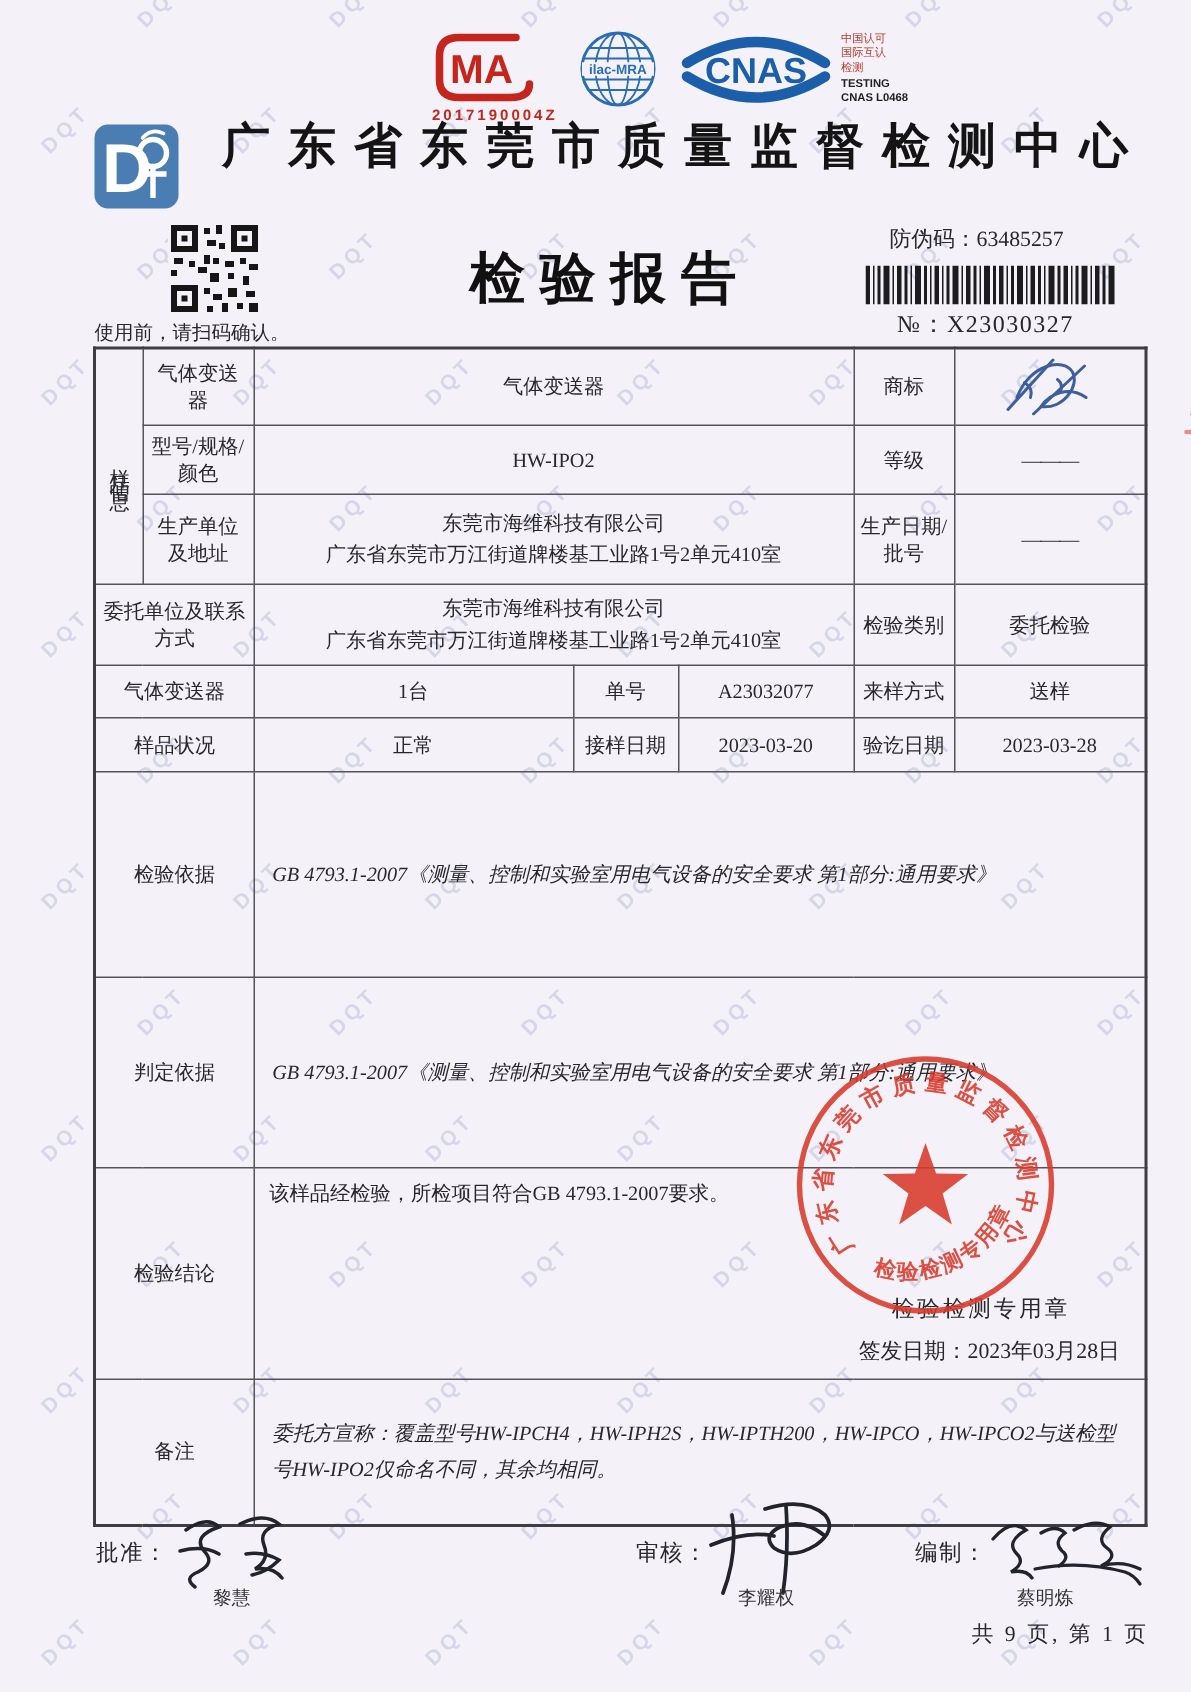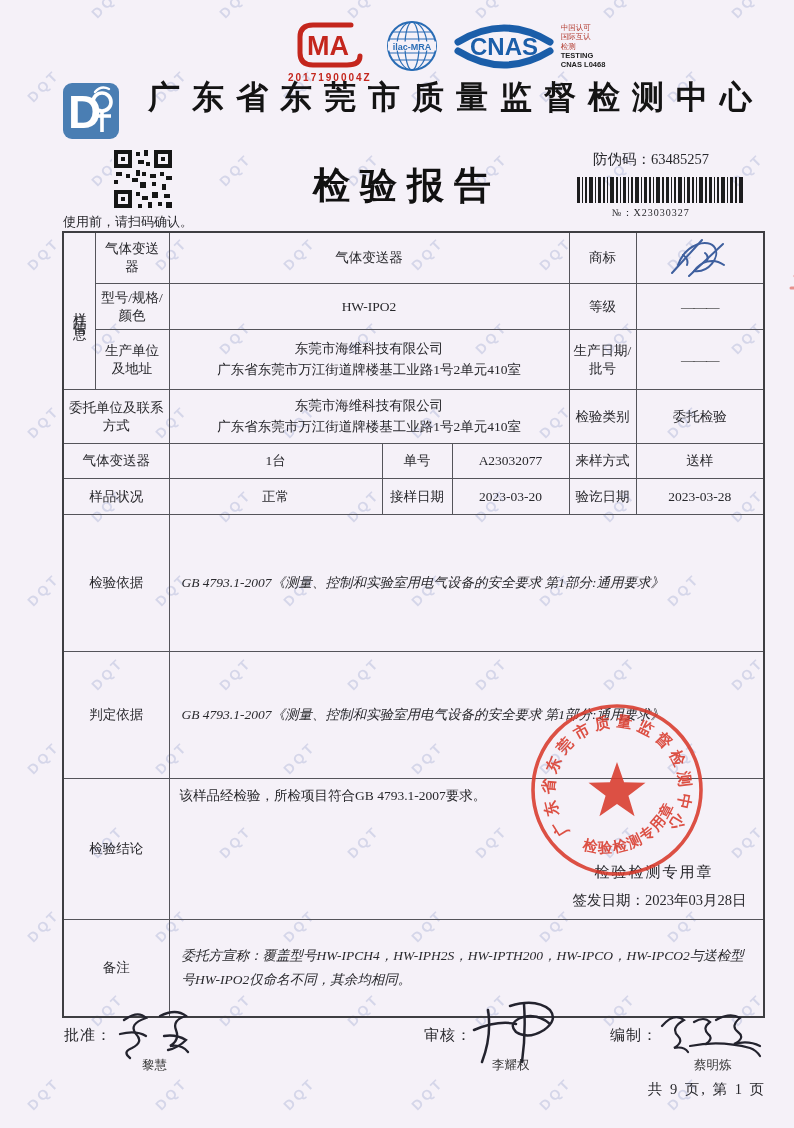--- a/index.html
+++ b/index.html
@@ -5,41 +5,41 @@
   html,body{margin:0;padding:0;}
   .page{position:relative;width:794px;height:1128px;background:#f5f1f8;overflow:hidden;
         font-family:"Liberation Serif","DejaVu Serif",serif;color:#28282c;}
   
   .wm-layer{position:absolute;inset:0;z-index:0;pointer-events:none;}
   .wm{position:absolute;transform:rotate(-45deg);color:rgba(112,128,188,.24);
       font:600 14px "Liberation Sans",sans-serif;letter-spacing:3px;}
   .layer{position:absolute;z-index:1;}
   
   .logo-row{position:absolute;left:288px;top:20px;display:flex;align-items:flex-start;gap:14px;}
-  .cma-wrap{display:flex;flex-direction:column;align-items:center;}
+  .cma-wrap{display:flex;flex-direction:column;}
   .cma-num{color:#c4261d;font:600 10px "Liberation Sans",sans-serif;letter-spacing:2px;margin-top:2px;}
   .cnas-group{display:flex;align-items:center;gap:5px;}
   .cnas-info{display:flex;flex-direction:column;line-height:1.25;}
-  .cnas-info .cn{color:#b23a2e;font-size:7.5px;font-family:Liberation Serif, serif;}
+  .cnas-info .cn{color:#b23a2e;font-size:7.5px;font-family:Liberation Mono, monospace;}
   .cnas-info .en{color:#222;font:700 7.5px "Liberation Sans",sans-serif;}
   
   .dqt-logo{position:absolute;left:62px;top:80px;}
   .org-cn{position:absolute;left:122px;top:76px;width:648px;text-align:center;
           font:700 32px "Liberation Sans",sans-serif;letter-spacing:12px;padding-left:10px;color:#141414;
           white-space:nowrap;}
   .org-en{position:absolute;left:122px;top:117px;width:648px;text-align:center;
           font:700 16px "Liberation Sans",sans-serif;letter-spacing:0.4px;color:#161616;white-space:nowrap;}
   
   .qr{position:absolute;left:112px;top:148px;}
   .scan-hint{position:absolute;left:63px;top:213px;font-size:13px;}
   .report-title{position:absolute;left:0;width:794px;top:161px;text-align:center;
                 font-weight:700;font-size:37px;letter-spacing:10px;padding-left:10px;color:#111;}
   .anti-fake{position:absolute;left:593px;top:150px;font-size:14.5px;}
   .barcode{position:absolute;left:577px;top:177px;}
-  .report-no{position:absolute;left:612px;top:206px;font-size:10px;letter-spacing:1px;font-family:Liberation Serif, serif;}
+  .report-no{position:absolute;left:598px;top:206px;font-size:16px;letter-spacing:1px;font-family:Liberation Serif, serif;}
   
   table.report{position:absolute;left:62px;top:231px;width:701px;border-collapse:collapse;
                table-layout:fixed;font-size:13.5px;background:transparent;z-index:1;
                border:2px solid #3e3e42;}
   table.report td{border:1px solid #54545a;text-align:center;vertical-align:middle;
                   padding:2px 4px;overflow:hidden;}
   .vlabel{writing-mode:vertical-rl;letter-spacing:5px;margin:0 auto;}
   .tleft{text-align:left !important;padding-left:12px !important;padding-right:10px !important;font-style:italic;}
   .addr{line-height:1.55;}
   .dash{letter-spacing:-1px;color:#333;}
@@ -429,16 +429,16 @@
 
   <div class="sig-label layer" style="left:610px;top:1026px">编制：</div>
   <svg class="sig layer" style="left:654px;top:1006px" width="112" height="56" viewBox="0 0 112 56">
     <g fill="none" stroke="#23232e" stroke-width="2.2" stroke-linecap="round">
       <path d="M 8,20 q 12,-14 22,-6 q -14,8 -6,16 q 6,6 -4,12 q 10,-2 14,4"></path>
       <path d="M 40,16 q 10,-6 16,0 q -8,6 -2,12 q 6,4 -2,10"></path>
       <path d="M 62,14 q 14,-8 24,-2 q -10,8 -2,14 q 8,6 -4,12 q 14,-4 26,2"></path>
       <path d="M 36,40 q 30,-6 60,2 q 6,2 10,8"></path>
     </g>
   </svg>
-  <div class="sig-name layer" style="left:694px;top:1057px">蔡明炼</div>
+  <div class="sig-name layer" style="left:678px;top:1057px">蔡明炼</div>
 
   <div class="page-info layer">共 9 页, 第 1 页</div>
 </div>
 
 </body></html>

